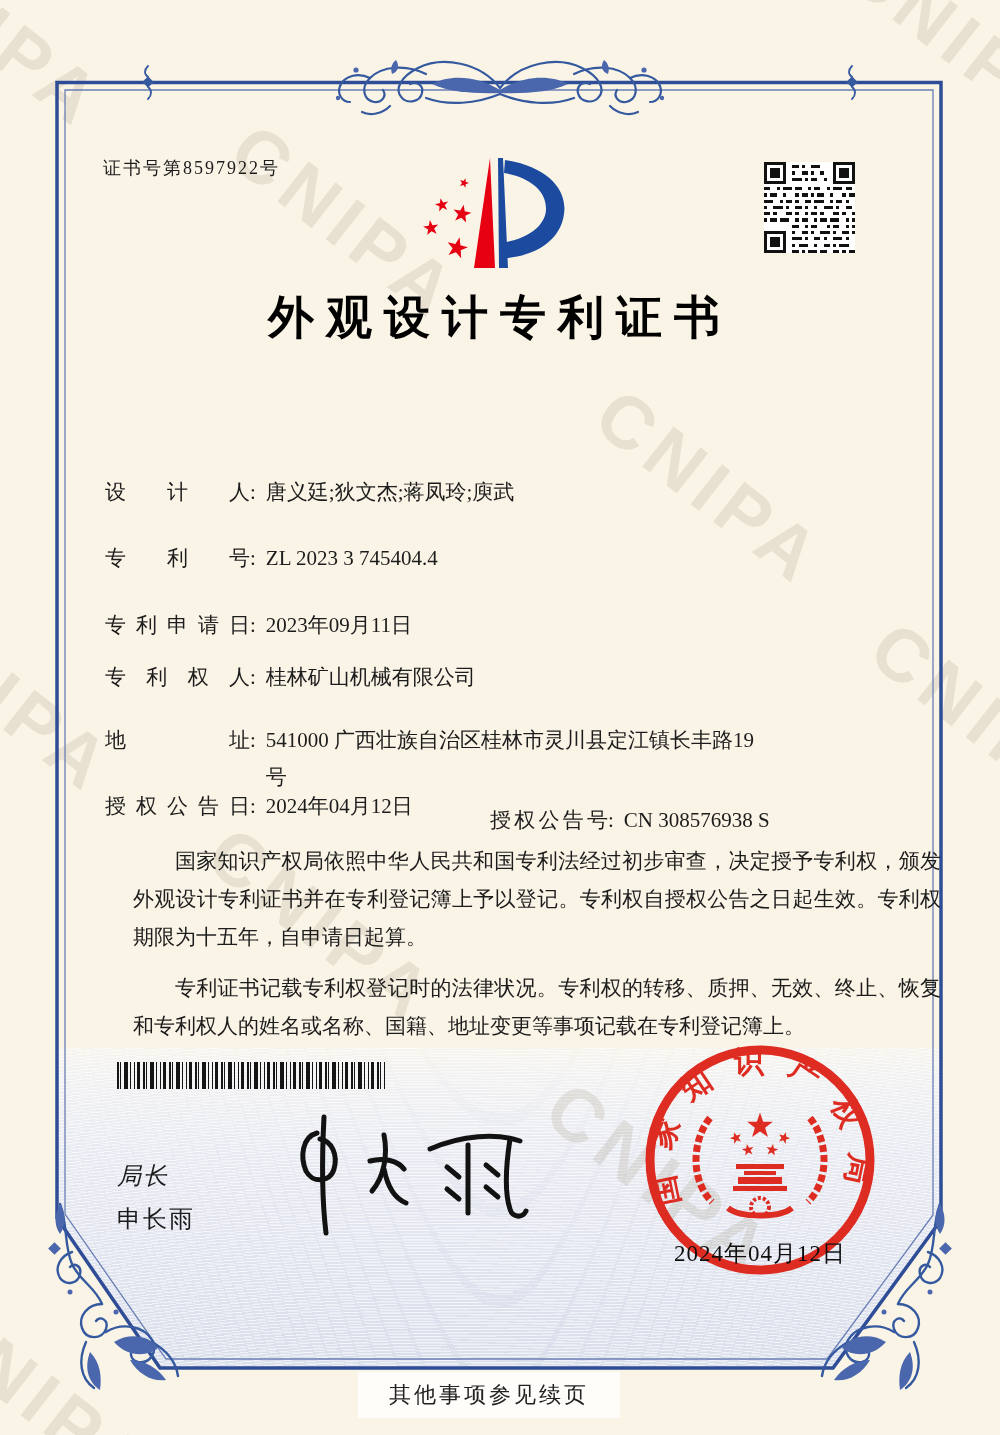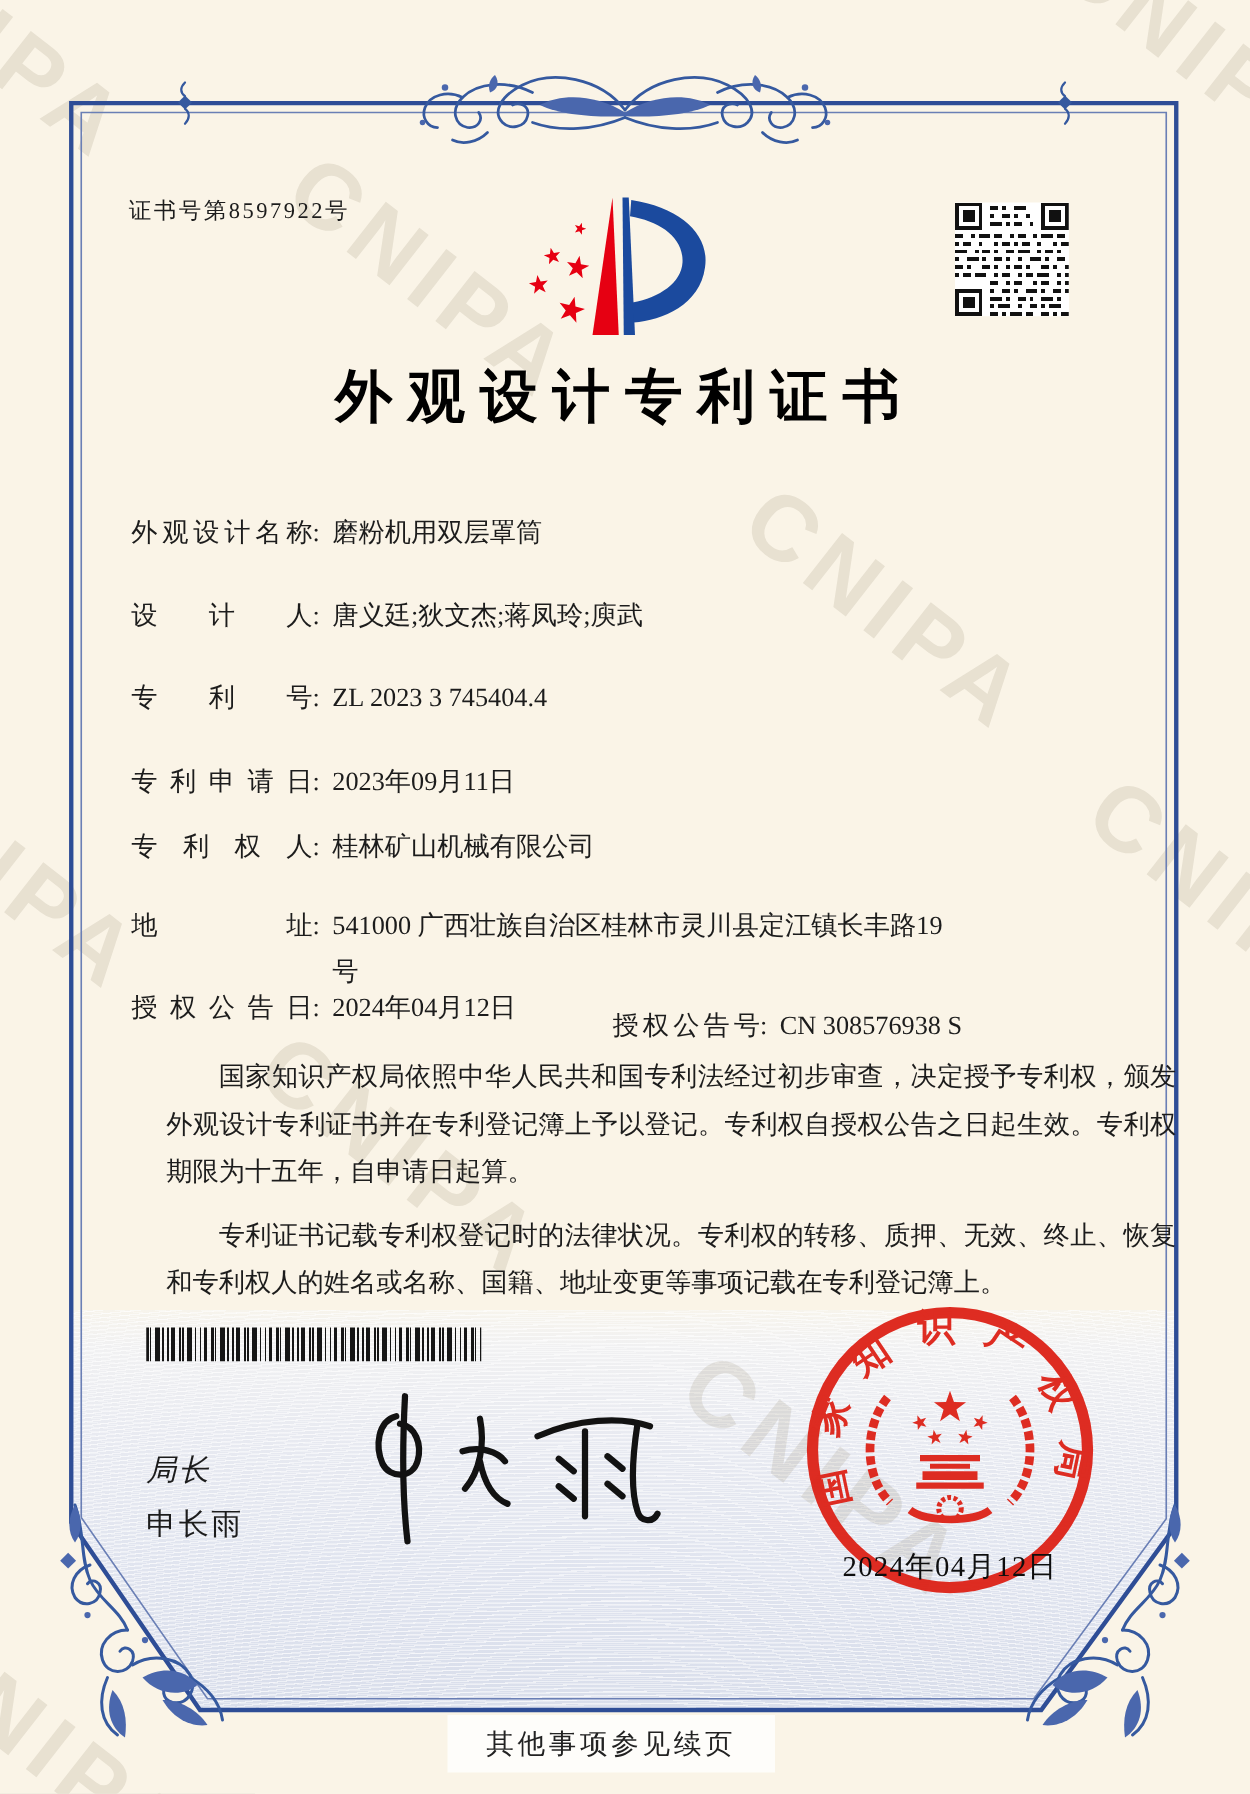--- a/index.html
+++ b/index.html
@@ -210,23 +210,20 @@
       <line x1="9" y1="20.5" x2="29" y2="20.5" stroke-dasharray="2 2 1 1 2 3 1 1"></line>
       <line x1="9" y1="22.5" x2="29" y2="22.5" stroke-dasharray="1 2 2 1 1 2 3 1"></line>
       <line x1="9" y1="24.5" x2="29" y2="24.5" stroke-dasharray="3 1 1 2 2 1 1 2"></line>
       <line x1="9" y1="26.5" x2="29" y2="26.5" stroke-dasharray="1 1 3 2 1 2 2 1"></line>
       <line x1="9" y1="28.5" x2="29" y2="28.5" stroke-dasharray="2 1 1 1 3 1 2 2"></line>
     </g>
   </svg>
 
   <div class="title">外观设计专利证书</div>
 
-  <div class="frow" style="top:408px">
-    <span class="flabel">外观设计名称</span><span class="fcolon">:</span><span class="fvalue">磨粉机用双层罩筒</span>
-  </div>
   <div class="frow" style="top:474px">
     <span class="flabel">设计人</span><span class="fcolon">:</span><span class="fvalue">唐义廷;狄文杰;蒋凤玲;庾武</span>
   </div>
   <div class="frow" style="top:540px">
     <span class="flabel">专利号</span><span class="fcolon">:</span><span class="fvalue">ZL 2023 3 745404.4</span>
   </div>
   <div class="frow" style="top:607px">
     <span class="flabel">专利申请日</span><span class="fcolon">:</span><span class="fvalue">2023年09月11日</span>
   </div>
   <div class="frow" style="top:659px">

